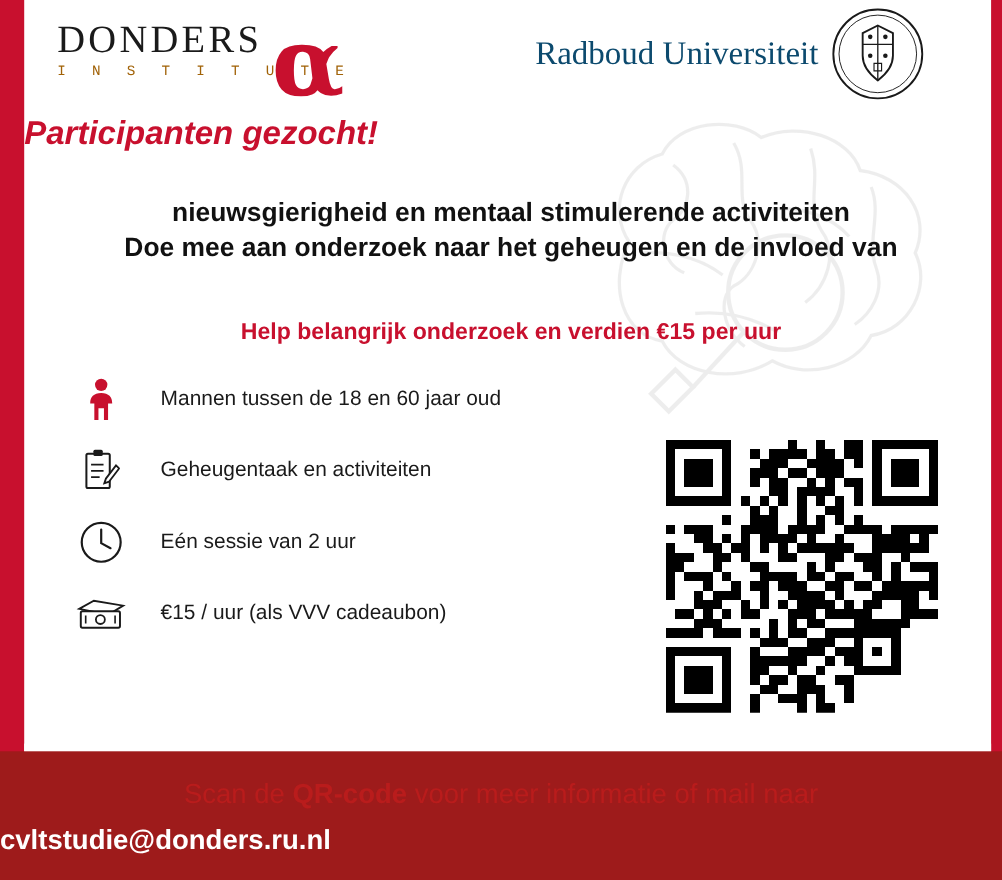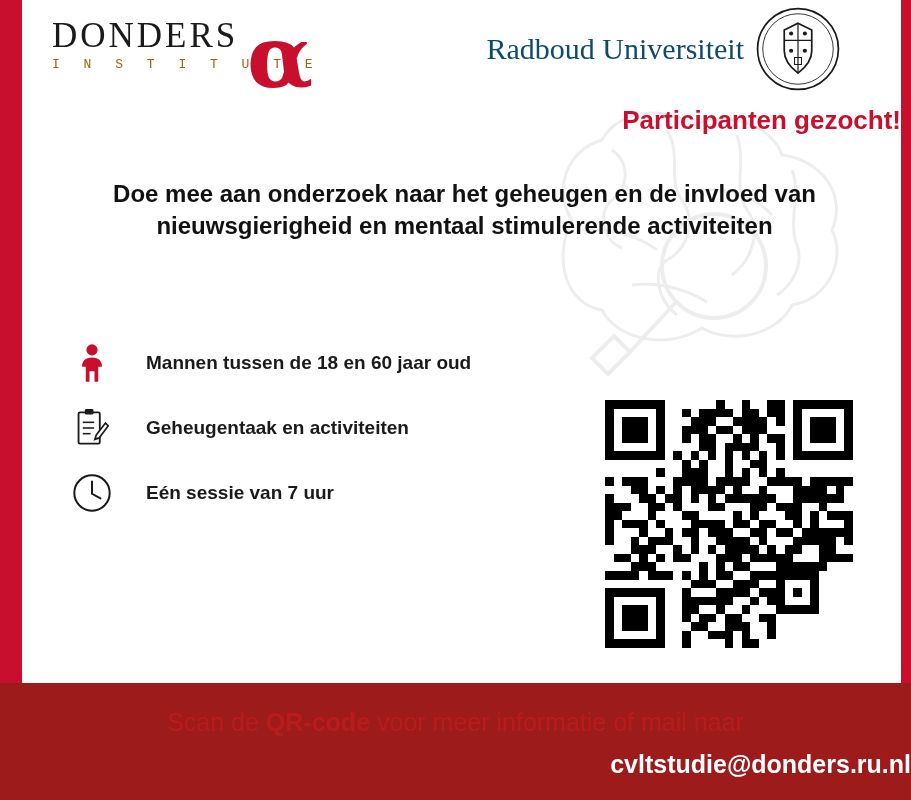--- a/index.html
+++ b/index.html
@@ -121,24 +121,25 @@
     opacity: 0.17;
     pointer-events: none;
   }
 
   
   .title-main {
     position: absolute;
     left: 0;
     top: 105px;
     width: 879px;
-    text-align: right;
-    font-size: 26px;
+    text-align: left;
+    font-size: 30px;
     font-weight: bold;
     color: #c8102e;
+    font-style: italic;
   }
   .subtitle {
     position: absolute;
     left: 40px;
     top: 178px;
     width: 805px;
     text-align: center;
     font-size: 24px;
     font-weight: bold;
     color: #111111;
@@ -172,21 +173,20 @@
     min-width: 72px;
     height: 58px;
     display: flex;
     align-items: center;
     justify-content: center;
   }
   .info-text {
     font-size: 19px;
     color: #1a1a1a;
     padding-left: 18px;
-    font-weight: bold;
   }
 
   
   .qr-box {
     position: absolute;
     left: 583px;
     top: 400px;
     width: 248px;
     height: 248px;
     background: #ffffff;
@@ -202,21 +202,21 @@
     text-align: center;
     font-size: 25px;
     color: #b91c1c;
   }
   .footer-line1 b { font-weight: bold; }
   .footer-line2 {
     position: absolute;
     left: 0;
     top: 750px;
     width: 911px;
-    text-align: right;
+    text-align: left;
     font-size: 25px;
     color: #ffffff;
     font-weight: bold;
   }
 </style>
 </head>
 <body>
 
 <div id="poster">
 
@@ -266,23 +266,24 @@
         <g fill="none" stroke="#9b9b9b" stroke-width="4">
           <circle cx="262" cy="196" r="52"></circle>
           <path d="M224 232 L178 282"></path>
           <path d="M178 282 l-22 22 l-16 -16 l22 -22 z"></path>
         </g>
       </svg>
     </div>
 
     <div class="title-main">Participanten gezocht!</div>
     <div class="subtitle">
+      <div>nieuwsgierigheid en mentaal stimulerende activiteiten</div>
       <div>Doe mee aan onderzoek naar het geheugen en de invloed van</div>
-      <div>nieuwsgierigheid en mentaal stimulerende activiteiten</div>
     </div>
+    <div class="pay-line">Help belangrijk onderzoek en verdien €15 per uur</div>
 
     <div class="info-list">
 
       <div class="info-row">
         <div class="info-icon">
           <svg viewBox="0 0 48 60" width="30" height="44">
             <circle cx="24" cy="9" r="9" fill="#c8102e"></circle>
             <path d="M24 21 C13 21 8 27 8 36 L14 36 L14 60 L20 60 L20 43 L28 43 L28 60 L34 60 L34 36 L40 36 C40 27 35 21 24 21 Z" fill="#c8102e"></path>
           </svg>
         </div>
@@ -306,23 +307,35 @@
         <div class="info-text">Geheugentaak en activiteiten</div>
       </div>
 
       <div class="info-row">
         <div class="info-icon">
           <svg viewBox="0 0 52 52" width="40" height="40">
             <circle cx="26" cy="26" r="23" fill="none" stroke="#1a1a1a" stroke-width="2.6"></circle>
             <path d="M26 11 L26 27 L37 33" fill="none" stroke="#1a1a1a" stroke-width="2.6" stroke-linecap="round"></path>
           </svg>
         </div>
-        <div class="info-text">Eén sessie van 7 uur</div>
+        <div class="info-text">Eén sessie van 2 uur</div>
       </div>
 
+      <div class="info-row">
+        <div class="info-icon">
+          <svg viewBox="0 0 62 40" width="46" height="30">
+            <path d="M4 14 L22 4 L58 10 L40 21 Z" fill="none" stroke="#1a1a1a" stroke-width="2.2"></path>
+            <rect x="6" y="17" width="48" height="20" rx="2" fill="#ffffff" stroke="#1a1a1a" stroke-width="2.4"></rect>
+            <circle cx="30" cy="27" r="5.5" fill="none" stroke="#1a1a1a" stroke-width="2.2"></circle>
+            <line x1="12" y1="22" x2="12" y2="32" stroke="#1a1a1a" stroke-width="2"></line>
+            <line x1="48" y1="22" x2="48" y2="32" stroke="#1a1a1a" stroke-width="2"></line>
+          </svg>
+        </div>
+        <div class="info-text">€15 / uur (als VVV cadeaubon)</div>
+      </div>
 
     </div>
 
     <div class="qr-box">
       <svg id="qr-svg" viewBox="0 0 29 29" width="248" height="248" shape-rendering="crispEdges">
         <rect width="29" height="29" fill="#ffffff"></rect>
         <g id="qr-cells" fill="#000000">
             <rect x="0" y="0" width="1" height="1"></rect>
             <rect x="1" y="0" width="1" height="1"></rect>
             <rect x="2" y="0" width="1" height="1"></rect>

